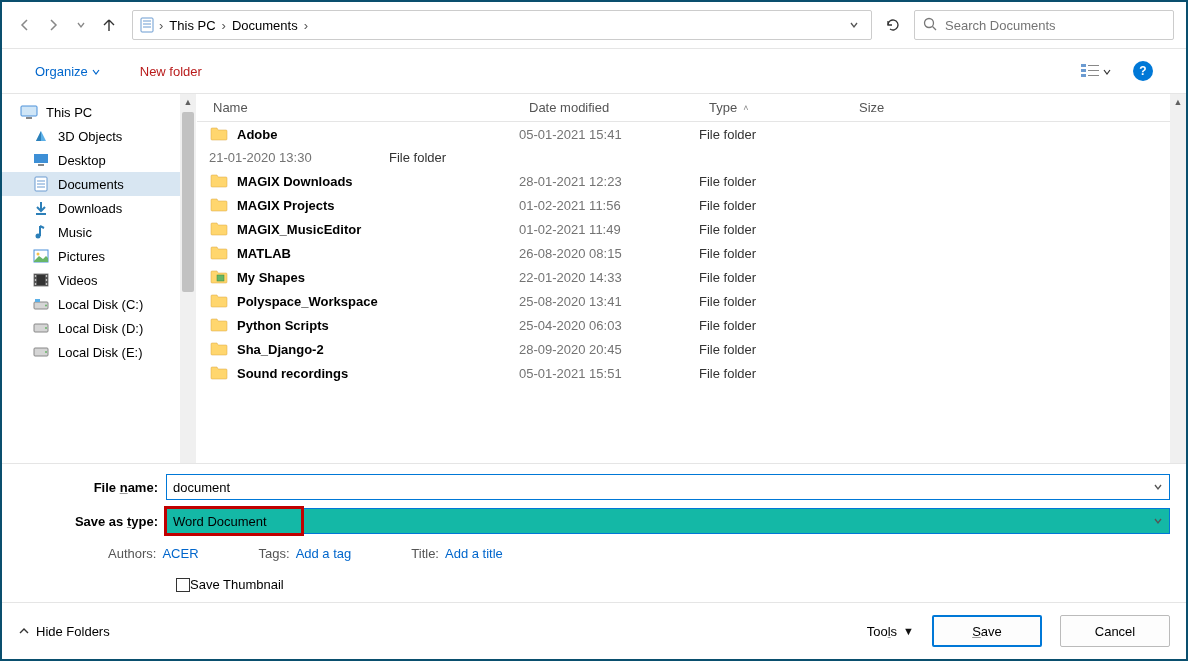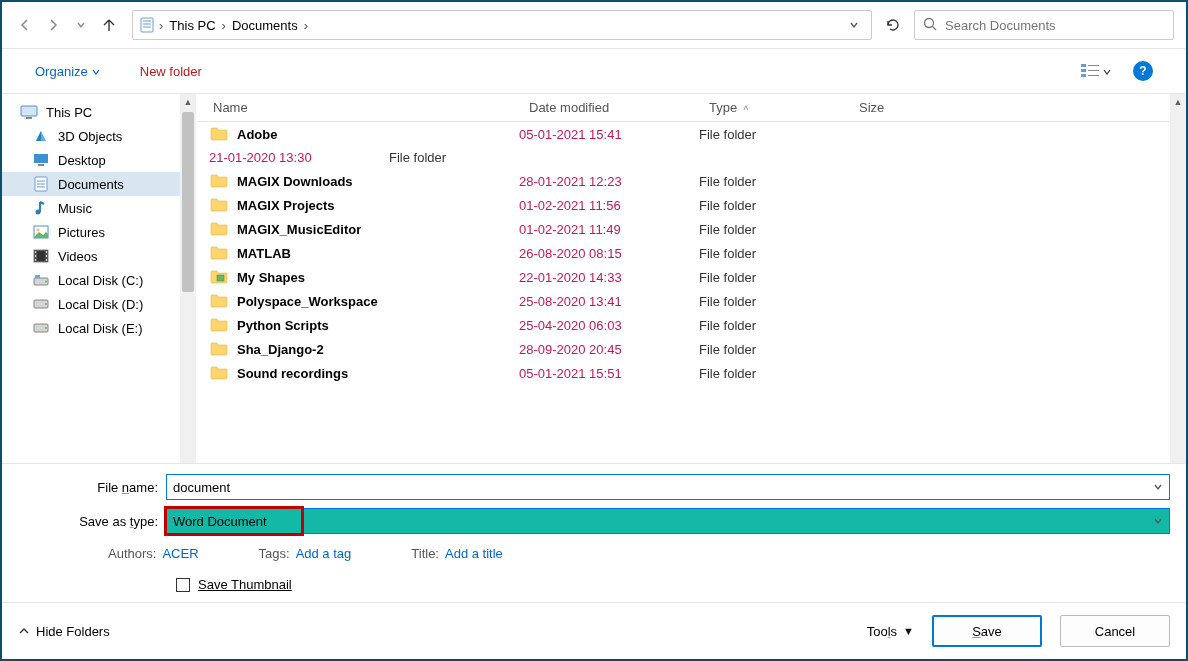--- a/index.html
+++ b/index.html
@@ -37,36 +37,36 @@
   .col-name { width:320px; padding-left:4px; }
   .col-date { width:180px; }
   .col-type { width:150px; display:flex; align-items:center; gap:6px; }
   .col-size { width:100px; }
   .sort-ind { font-size:9px; color:#888; }
   .rows { flex:1; overflow:auto; }
   .row { display:flex; padding:4px 12px; align-items:center; cursor:pointer; }
   .folder-icon { width:20px; height:16px; display:flex;align-items:center;justify-content:center; margin-right:8px; }
   .folder-svg { fill:#ffd66e; stroke:#d9a441; stroke-width:.5; }
   .row .cn { width:310px; display:flex; align-items:center;font-weight:bold; }
-  .row .cd { width:180px; color:#be185d; }
+  .row .cd { width:180px; color:#737373; }
   .row .ct { width:150px; color:#333; }
   .row .cs { width:100px; }
   .list-scroll { position:absolute; right:0; top:0; bottom:0; width:16px; background:#f0f0f0; }
   .bottom { border-top:1px solid #e5e5e5; padding:10px 16px 6px; display:flex; flex-direction:column; gap:8px; }
   .form-row { display:flex; align-items:center; gap:8px; }
-  .form-label { width:140px; text-align:right; }
+  .form-label { width:140px; text-align:right;font-weight:bold; }
   .combo { flex:1; border:1px solid #0078d7; height:26px; display:flex; align-items:center; padding:0 6px; background:#fff; position:relative; }
   .combo input { border:none; outline:none; flex:1; font-size:13px; }
   .combo.type { background:#14b8a6; }
   .combo .dd-ic { color:#555; }
   .highlight-box { position:absolute; top:-3px; left:-3px; bottom:-3px; width:140px; border:3px solid #c00000; pointer-events:none; }
   .meta-row { display:flex; gap:60px; padding:4px 0 4px 90px; align-items:center; }
   .meta-lbl { color:#555; margin-right:6px; }
   .meta-val { color:#0066cc; }
-  .thumb-row { display:flex; align-items:center; gap:8px; padding:4px 0 4px 158px;text-decoration:underline; }
+  .thumb-row { display:flex; align-items:center; padding:4px 0 4px 158px; }
   .cb { width:14px; height:14px; border:1px solid #333; display:inline-block; }
   .footer { display:flex; align-items:center; padding:12px 16px; border-top:1px solid #e5e5e5; gap:20px; }
   .hide-f { display:flex; align-items:center; gap:6px; }
   .footer-right { margin-left:auto; display:flex; align-items:center; gap:18px; }
   .tools-dd { display:flex; align-items:center; gap:6px; }
   .btn { width:110px; height:32px; border:1px solid #bbb; background:#fdfdfd; display:flex; align-items:center; justify-content:center; border-radius:2px; }
   .btn.default { border:2px solid #0078d7; }
   .und { text-decoration: underline; text-decoration-color: rgba(0,0,0,0.4); }
   .caret { color:#111; font-size:11px; }
 </style>
@@ -196,20 +196,29 @@
               <rect x="1" y="1" width="12" height="14" rx="1" fill="#fff" stroke="#6b9bd1"></rect>
               <line x1="3" y1="5" x2="11" y2="5" stroke="#6b9bd1"></line>
               <line x1="3" y1="8" x2="11" y2="8" stroke="#6b9bd1"></line>
               <line x1="3" y1="11" x2="11" y2="11" stroke="#6b9bd1"></line>
             </svg>
           </span>
           <span class="tree-label">Documents</span>
         </div>
         <div class="tree-item">
           <span class="tree-icon">
+            <svg width="14" height="14" viewBox="0 0 14 14">
+              <path d="M7 1 L7 9 M3 6 L7 10 L11 6" stroke="#2c7fb8" stroke-width="2" fill="none"></path>
+              <line x1="2" y1="13" x2="12" y2="13" stroke="#2c7fb8" stroke-width="2"></line>
+            </svg>
+          </span>
+          <span class="tree-label">Downloads</span>
+        </div>
+        <div class="tree-item">
+          <span class="tree-icon">
             <svg width="14" height="16" viewBox="0 0 14 16">
               <path d="M6 2 L6 12" stroke="#2c7fb8" stroke-width="2"></path>
               <circle cx="4" cy="12" r="2.5" fill="#2c7fb8"></circle>
               <path d="M6 2 L10 4" stroke="#2c7fb8" stroke-width="2"></path>
             </svg>
           </span>
           <span class="tree-label">Music</span>
         </div>
         <div class="tree-item">
           <span class="tree-icon">

